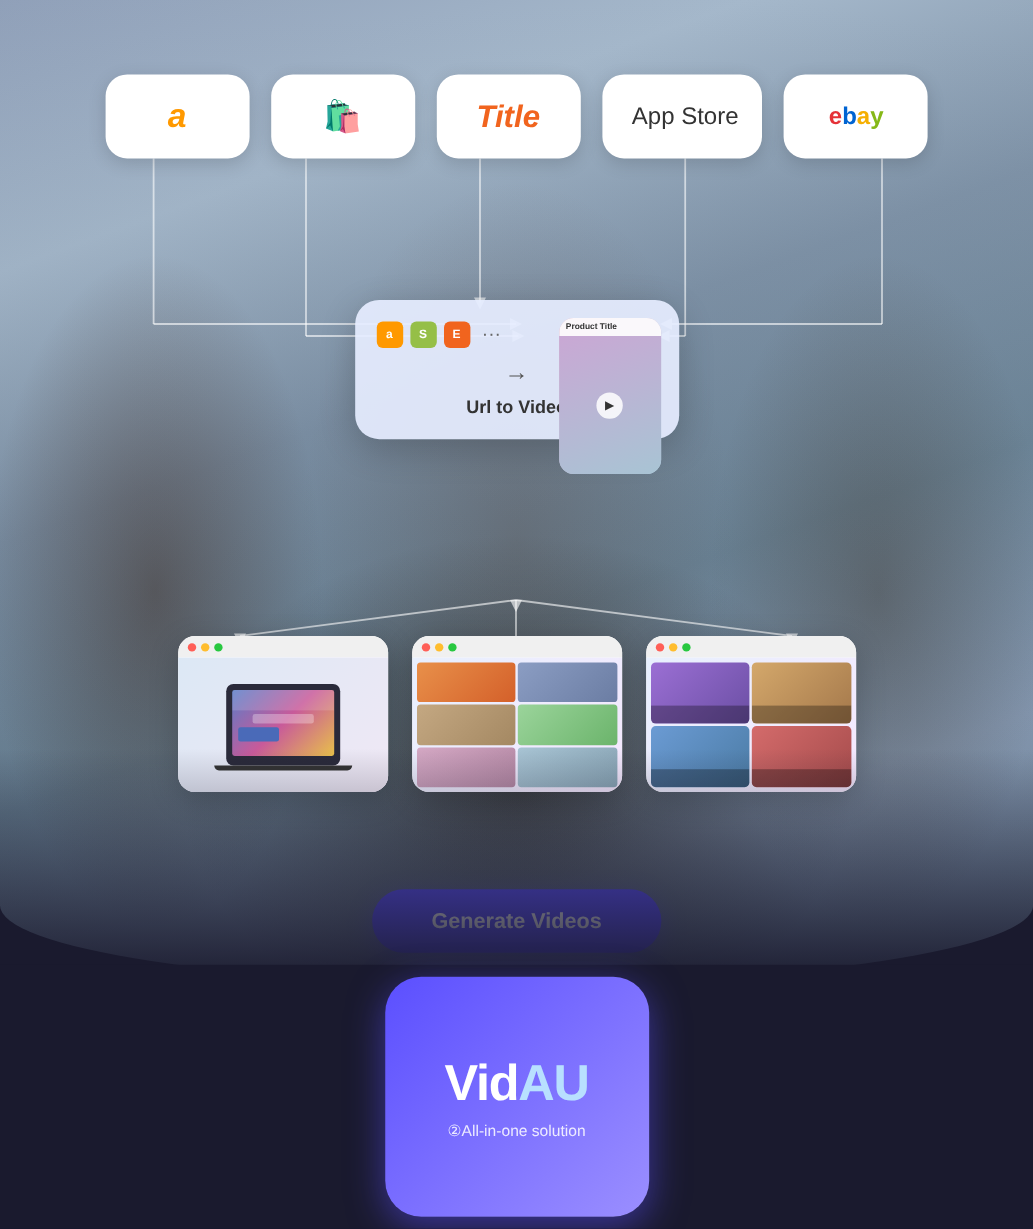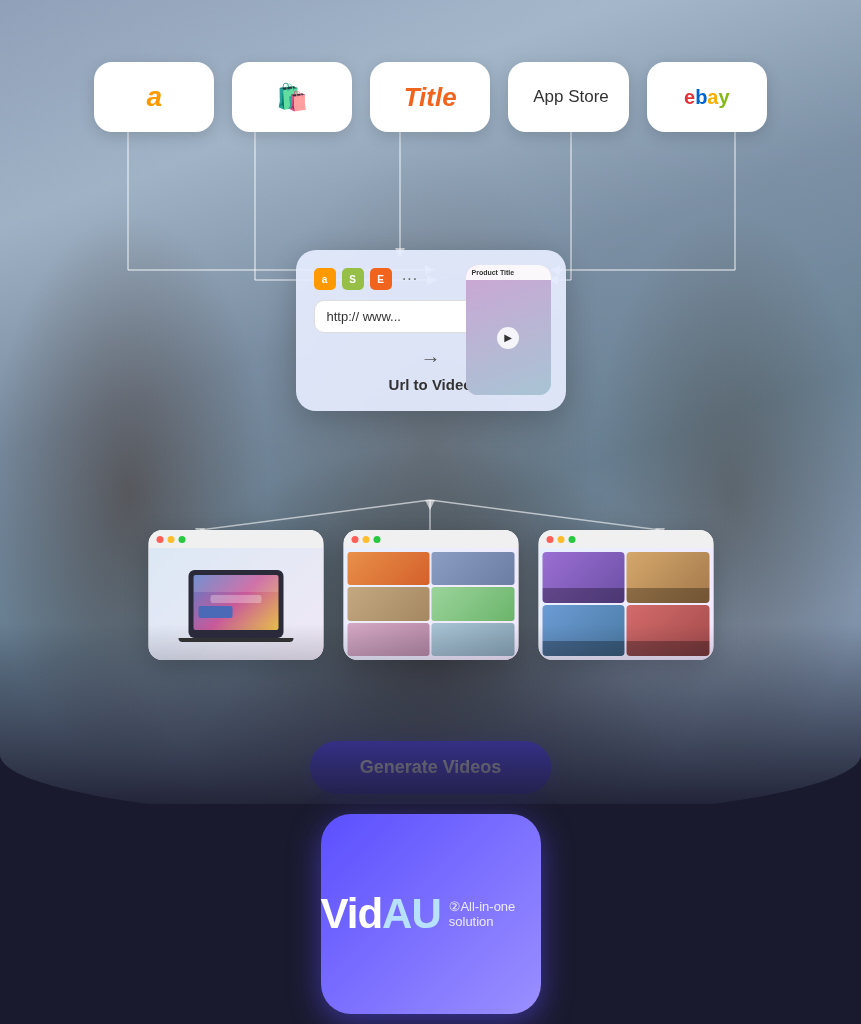--- a/index.html
+++ b/index.html
@@ -68,21 +68,21 @@
       gap: 6px;
       padding: 14px 20px;
       box-shadow: 0 4px 15px rgba(0,0,0,0.15);
       min-width: 120px;
       height: 70px;
     }
 
     .amazon-logo { color: #FF9900; font-size: 28px; font-weight: 900; font-style: italic; }
     .shopify-logo { font-size: 26px; }
     .etsy-logo { color: #F1641E; font-size: 26px; font-weight: 700; font-style: italic; }
-    .appstore-logo { font-size: 17px; color: #333; display: flex; align-items: center; gap: 5px; }
+    .appstore-logo { font-size: 20px; color: #333; display: flex; align-items: center; gap: 5px; }
     .appstore-logo .apple-icon { font-size: 18px; color: #555; }
     .ebay-logo { font-size: 20px; font-weight: 900; }
     .ebay-e { color: #e53238; }
     .ebay-b1 { color: #0064d2; }
     .ebay-a { color: #f5af02; }
     .ebay-y { color: #86b817; }
 
     
     .url-video-card {
       position: absolute;
@@ -321,21 +321,21 @@
       font-size: 11px;
     }
 
     
     .vidau-card {
       width: 220px;
       height: 200px;
       background: linear-gradient(135deg, #5b4fff 0%, #7b6fff 50%, #9b8fff 100%);
       border-radius: 30px;
       display: flex;
-      flex-direction: row;
+      flex-direction: column;
       align-items: center;
       justify-content: center;
       gap: 8px;
       box-shadow: 0 8px 30px rgba(91, 79, 255, 0.5);
     }
 
     .vidau-logo {
       font-size: 42px;
       font-weight: 900;
       color: white;
@@ -463,23 +463,20 @@
   </div>
 
   <div class="url-video-card">
     <div class="url-card-header">
       <div class="platform-icon-small amazon-small">a</div>
       <div class="platform-icon-small shopify-small">S</div>
       <div class="platform-icon-small etsy-small">E</div>
       <span class="dots-menu">···</span>
     </div>
 
-    <div class="url-input-area">
-      <span>http:// www...</span>
-    </div>
 
     <div class="url-arrow">→</div>
 
     <div class="video-preview">
       <div class="video-title-bar">
         <span>Product Title</span>
       </div>
       <div class="video-content">
         <div class="play-button">▶</div>
       </div>

